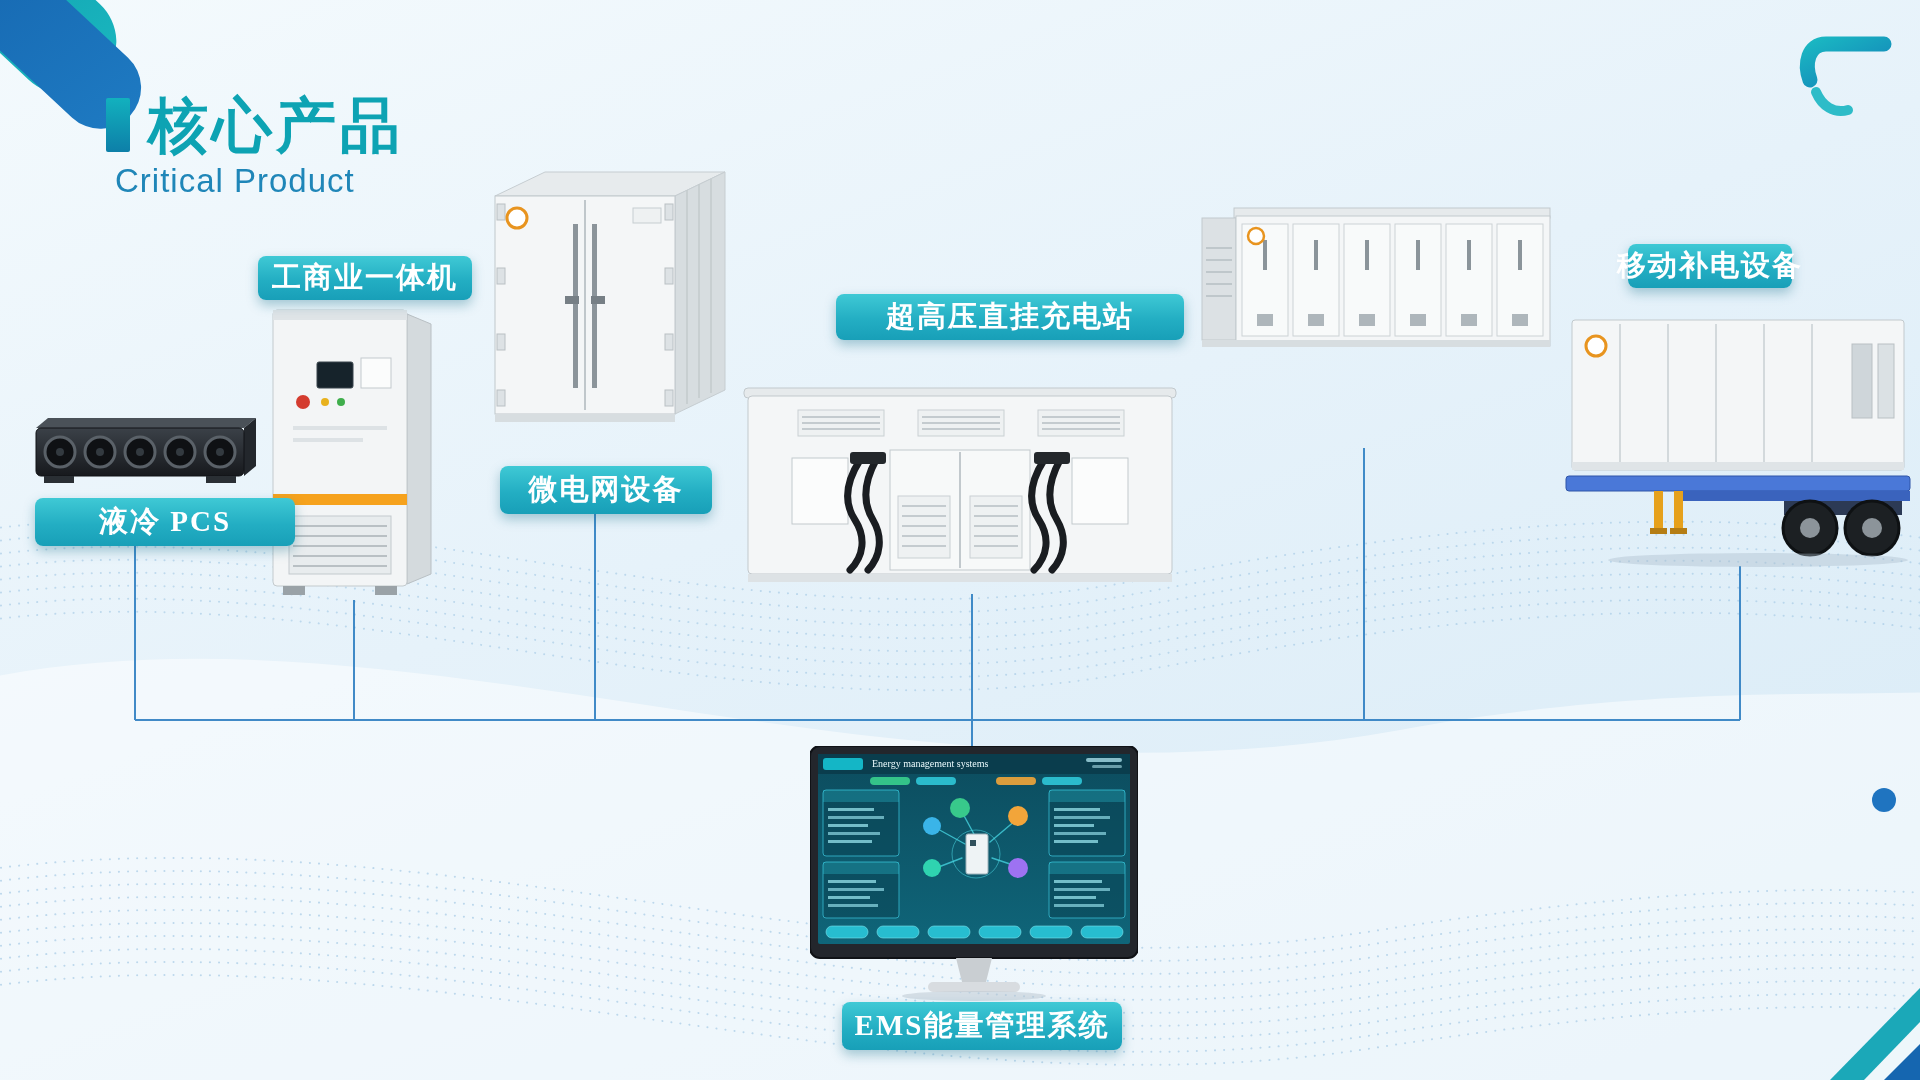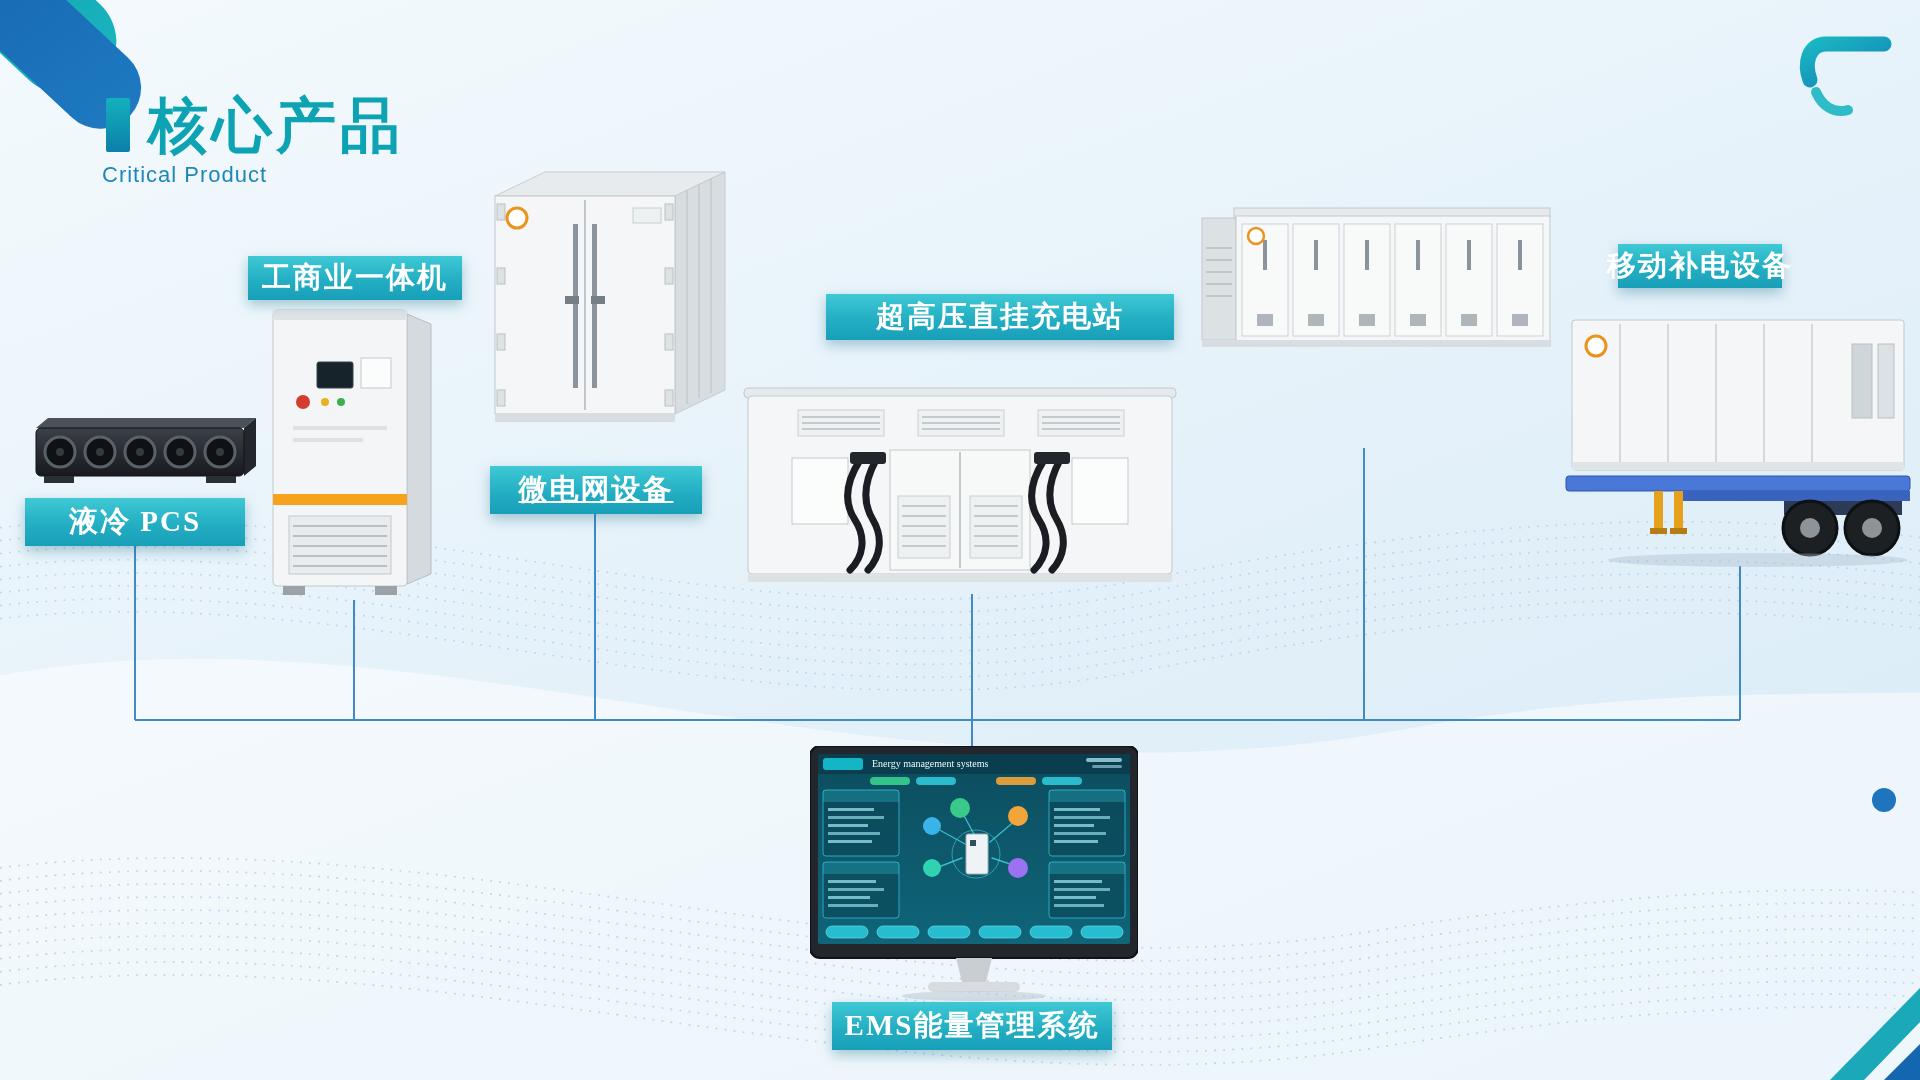--- a/index.html
+++ b/index.html
@@ -15,29 +15,29 @@
                background:linear-gradient(100deg,#1565ae,#1e7ac2); z-index:3; }
   .deco-teal { left:-140px; top:-70px; width:280px; height:104px; transform:rotate(43deg);
                background:linear-gradient(100deg,#0d93a6,#1ab8c0); z-index:2; }
 
   
   .title-block { left:100px; top:86px; z-index:6; }
   .title-bar { position:absolute; left:6px; top:12px; width:24px; height:54px;
                background:linear-gradient(180deg,#12b1be,#0d7fa8); border-radius:2px; }
   .title-text { position:absolute; left:48px; top:0; font-size:60px; font-weight:bold;
                 color:#0da3b3; letter-spacing:4px; white-space:nowrap; }
-  .subtitle-text { position:absolute; left:2px; top:76px; font-size:22px; color:#1f86b8;
+  .subtitle-text { position:absolute; left:15px; top:76px; font-size:33px; color:#1f86b8;
                    letter-spacing:1px; white-space:nowrap; }
 
   
   .badge { position:absolute; display:flex; align-items:center; justify-content:center;
            color:#ffffff; font-family:"Liberation Serif", serif; font-weight:bold;
-           font-size:29px; letter-spacing:2px; border-radius:0; white-space:nowrap;
+           font-size:29px; letter-spacing:2px; border-radius:8px; white-space:nowrap;
            background:linear-gradient(180deg,#3fc9d5 0%, #23aec3 55%, #189fb8 100%);
-           box-shadow:0 5px 12px rgba(18,110,135,.35); z-index:8; }
+           box-shadow:0 5px 12px rgba(18,110,135,.35); z-index:8;margin-left:10px; }
 
   .dot { position:absolute; width:24px; height:24px; border-radius:50%;
          background:#1f74c0; z-index:4; }
 
   svg { display:block; }
   .art { z-index:5; }
 </style>
 </head>
 <body>
 
@@ -131,21 +131,21 @@
       <circle cx="192" cy="42" r="15" fill="#0f1114" stroke="#5a6168" stroke-width="3"></circle>
       <circle cx="32" cy="42" r="4" fill="#333a40"></circle>
         <circle cx="72" cy="42" r="4" fill="#333a40"></circle>
       <circle cx="112" cy="42" r="4" fill="#333a40"></circle>
         <circle cx="152" cy="42" r="4" fill="#333a40"></circle>
       <circle cx="192" cy="42" r="4" fill="#333a40"></circle>
     </g>
     <rect x="16" y="66" width="30" height="7" fill="#2a2f34"></rect>
     <rect x="178" y="66" width="30" height="7" fill="#2a2f34"></rect>
   </svg>
-  <div class="badge" style="left:25px; top:498px; width:220px; height:48px;">液冷 PCS</div>
+  <div class="badge" style="left:25px; top:498px; width:260px; height:48px;">液冷 PCS</div>
 
   <svg class="abs art" style="left:267px; top:298px;" width="176" height="302" viewBox="0 0 176 302">
     <polygon points="140,16 164,26 164,276 140,286" fill="#d4dadd" stroke="#b9c0c4"></polygon>
     <rect x="6" y="12" width="134" height="276" rx="4" fill="#f3f5f6" stroke="#c3cacd"></rect>
     <rect x="6" y="12" width="134" height="10" fill="#dfe4e7"></rect>
     <rect x="50" y="64" width="36" height="26" rx="2" fill="#16232b" stroke="#39454c"></rect>
     <rect x="94" y="60" width="30" height="30" fill="#fbfcfc" stroke="#c3cacd"></rect>
     <circle cx="36" cy="104" r="7" fill="#d43c2f"></circle>
     <circle cx="58" cy="104" r="4" fill="#e8b21e"></circle>
     <circle cx="74" cy="104" r="4" fill="#3fae4c"></circle>
@@ -186,21 +186,21 @@
         <rect x="12" y="232" width="8" height="16"></rect>
       <rect x="180" y="46" width="8" height="16"></rect>
         <rect x="180" y="110" width="8" height="16"></rect>
       <rect x="180" y="176" width="8" height="16"></rect>
         <rect x="180" y="232" width="8" height="16"></rect>
     </g>
     <circle cx="32" cy="60" r="10" fill="#ffffff" stroke="#e8941f" stroke-width="3"></circle>
     <rect x="148" y="50" width="28" height="15" fill="#eef1f2" stroke="#c6cdd1"></rect>
     <rect x="10" y="256" width="180" height="8" fill="#d7dde0"></rect>
   </svg>
-  <div class="badge" style="left:490px; top:466px; width:212px; height:48px;text-decoration:underline;">微电网设备</div>
+  <div class="badge" style="left:490px; top:466px; width:212px; height:48px;">微电网设备</div>
 
   <svg class="abs art" style="left:740px; top:368px;" width="440" height="226" viewBox="0 0 440 226">
     <rect x="4" y="20" width="432" height="10" rx="4" fill="#e6eaec" stroke="#c2c9cd"></rect>
     <rect x="8" y="28" width="424" height="178" rx="4" fill="#f4f6f7" stroke="#c2c9cd"></rect>
     <g>
       <rect x="58" y="42" width="86" height="26" fill="#eef1f2" stroke="#c9d0d3"></rect>
       <rect x="178" y="42" width="86" height="26" fill="#eef1f2" stroke="#c9d0d3"></rect>
       <rect x="298" y="42" width="86" height="26" fill="#eef1f2" stroke="#c9d0d3"></rect>
       <g stroke="#b6bec3" stroke-width="1.6">
         <line x1="62" y1="49" x2="140" y2="49"></line>

